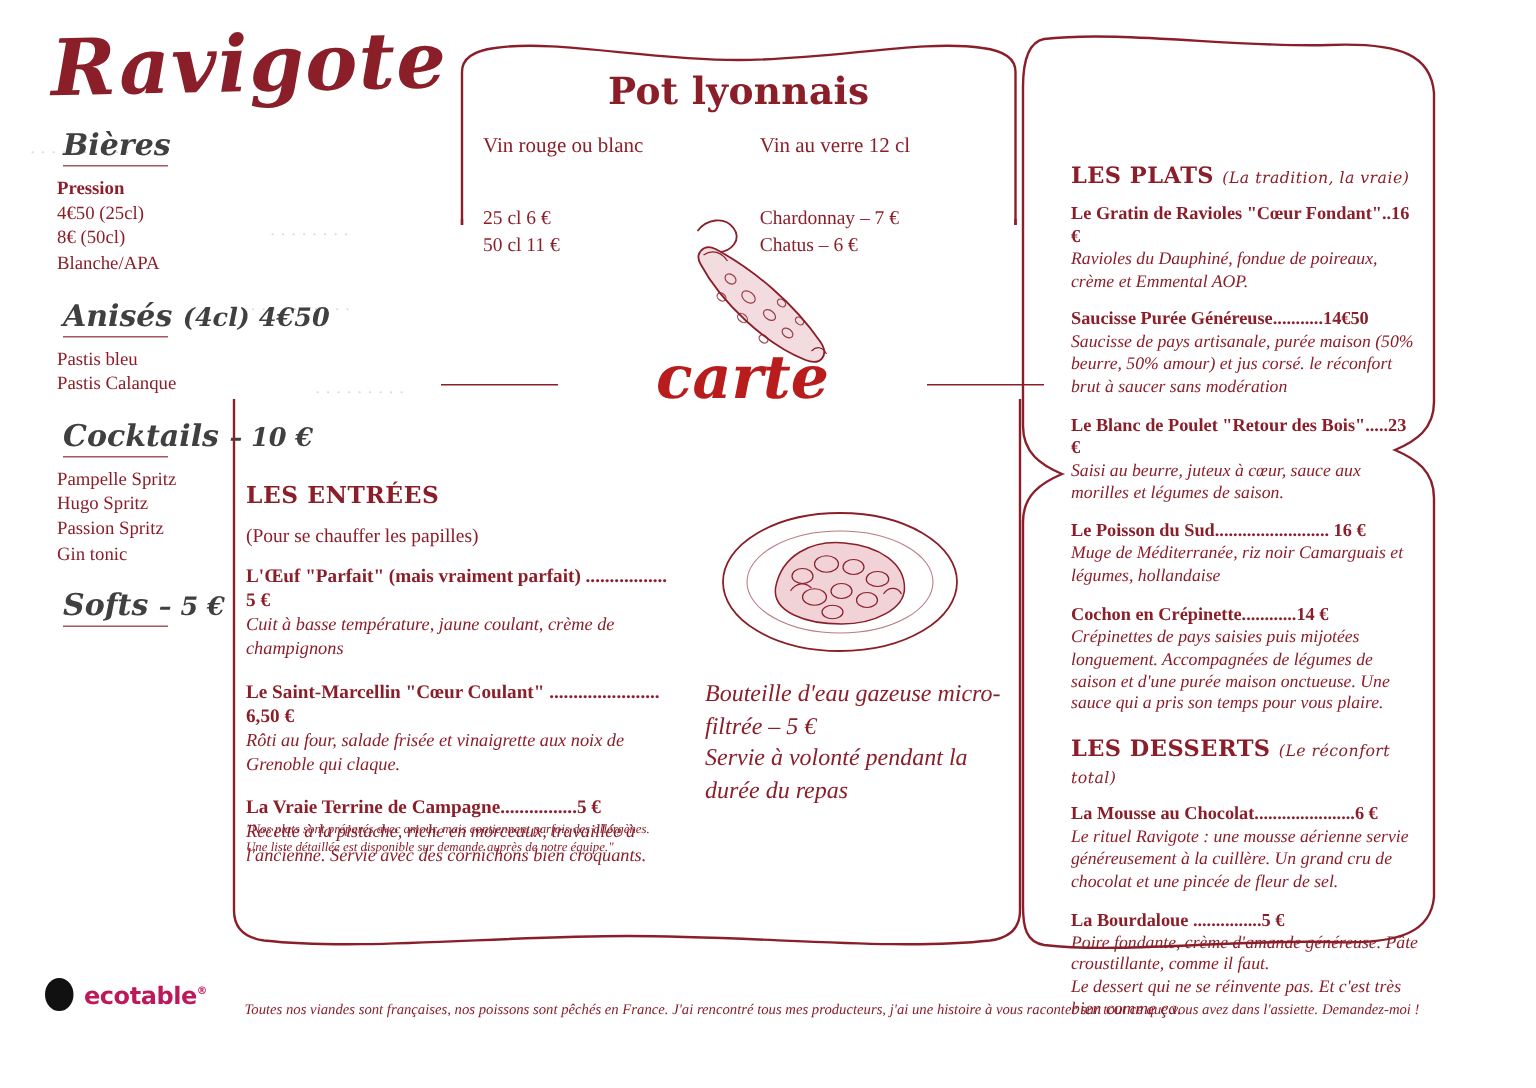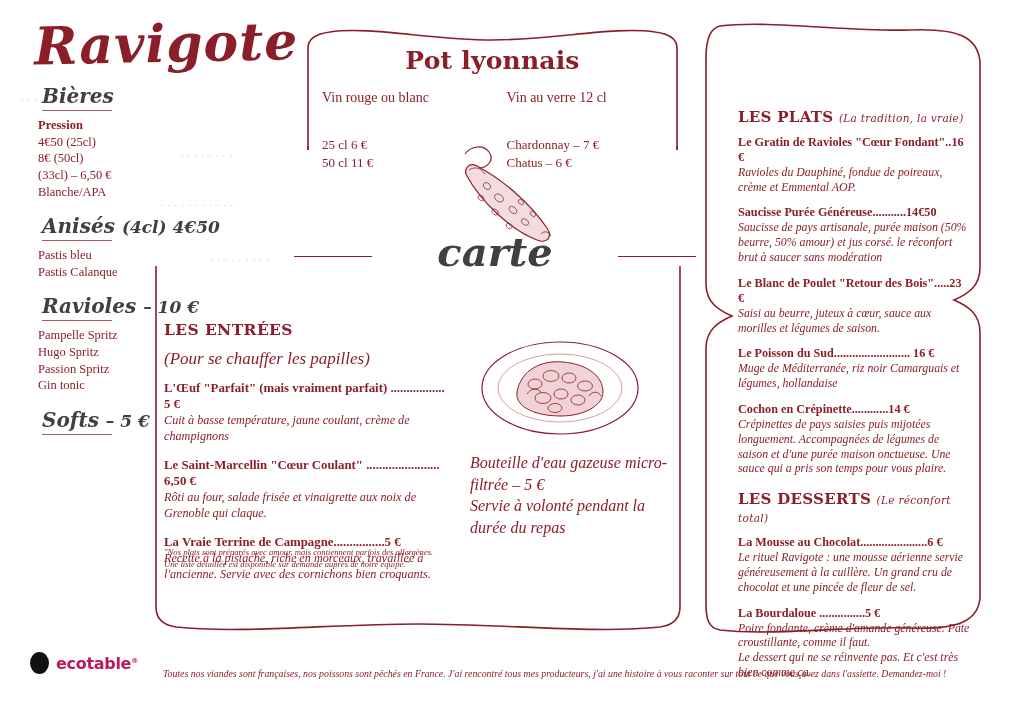--- a/index.html
+++ b/index.html
@@ -115,21 +115,21 @@
   .carte {
     position: absolute;
     left: 300px;
     top: 228px;
     width: 390px;
     text-align: center;
     font-family: "DejaVu Serif", serif;
     font-weight: bold;
     font-style: italic;
     font-size: 40px;
-    color: #404040;
+    color: #b91c1c;
   }
   .carte .rule {
     position: absolute;
     top: 28px;
     height: 1px;
     background: #8a1f2a;
     width: 78px;
   }
   .carte .rule.l { left: -6px; }
   .carte .rule.r { right: -6px; }
@@ -149,22 +149,21 @@
     width: 290px;
   }
   .block-title {
     font-family: "DejaVu Serif", serif;
     font-weight: bold;
     font-size: 15.5px;
     letter-spacing: .4px;
     margin-bottom: 10px;
   }
   .note-it {
-    font-style: italic;
-    font-size: 17px;
+    font-size: 13px;
     margin-bottom: 12px;
   }
   .dish {
     margin-bottom: 14px;
   }
   .dish .name {
     font-weight: bold;
     font-size: 12.8px;
     line-height: 1.25;
   }
@@ -188,21 +187,21 @@
     top: 190px;
     width: 200px;
     font-style: italic;
     font-size: 16px;
     line-height: 1.35;
   }
 
   
   .right-panel {
     position: absolute;
-    left: 700px;
+    left: 676px;
     top: 18px;
     width: 300px;
     height: 620px;
   }
   .right-inner {
     position: absolute;
     left: 38px;
     top: 90px;
     width: 232px;
   }
@@ -302,40 +301,39 @@
     <div>
       <div class="sec-title">
         <span>Bières</span>
         <span class="sub"></span>
       </div>
       <div class="sec-underline"></div>
       <div class="drink-list">
         <div class="bold">Pression</div>
         <div>4€50 (25cl)</div>
         <div>8€ (50cl)</div>
-        <div>(33cl) – 6,50 €</div>
         <div>Blanche/APA</div>
       </div>
     </div>
 
     <div>
       <div class="sec-title">
         <span>Anisés</span>
         <span class="sub">(4cl) 4€50</span>
       </div>
       <div class="sec-underline"></div>
       <div class="drink-list">
         <div>Pastis bleu</div>
         <div>Pastis Calanque</div>
       </div>
     </div>
 
     <div>
       <div class="sec-title">
-        <span>Ravioles</span>
+        <span>Cocktails</span>
         <span class="sub">– 10 €</span>
       </div>
       <div class="sec-underline"></div>
       <div class="drink-list">
         <div>Pampelle Spritz</div>
         <div>Hugo Spritz</div>
         <div>Passion Spritz</div>
         <div>Gin tonic</div>
       </div>
     </div>

